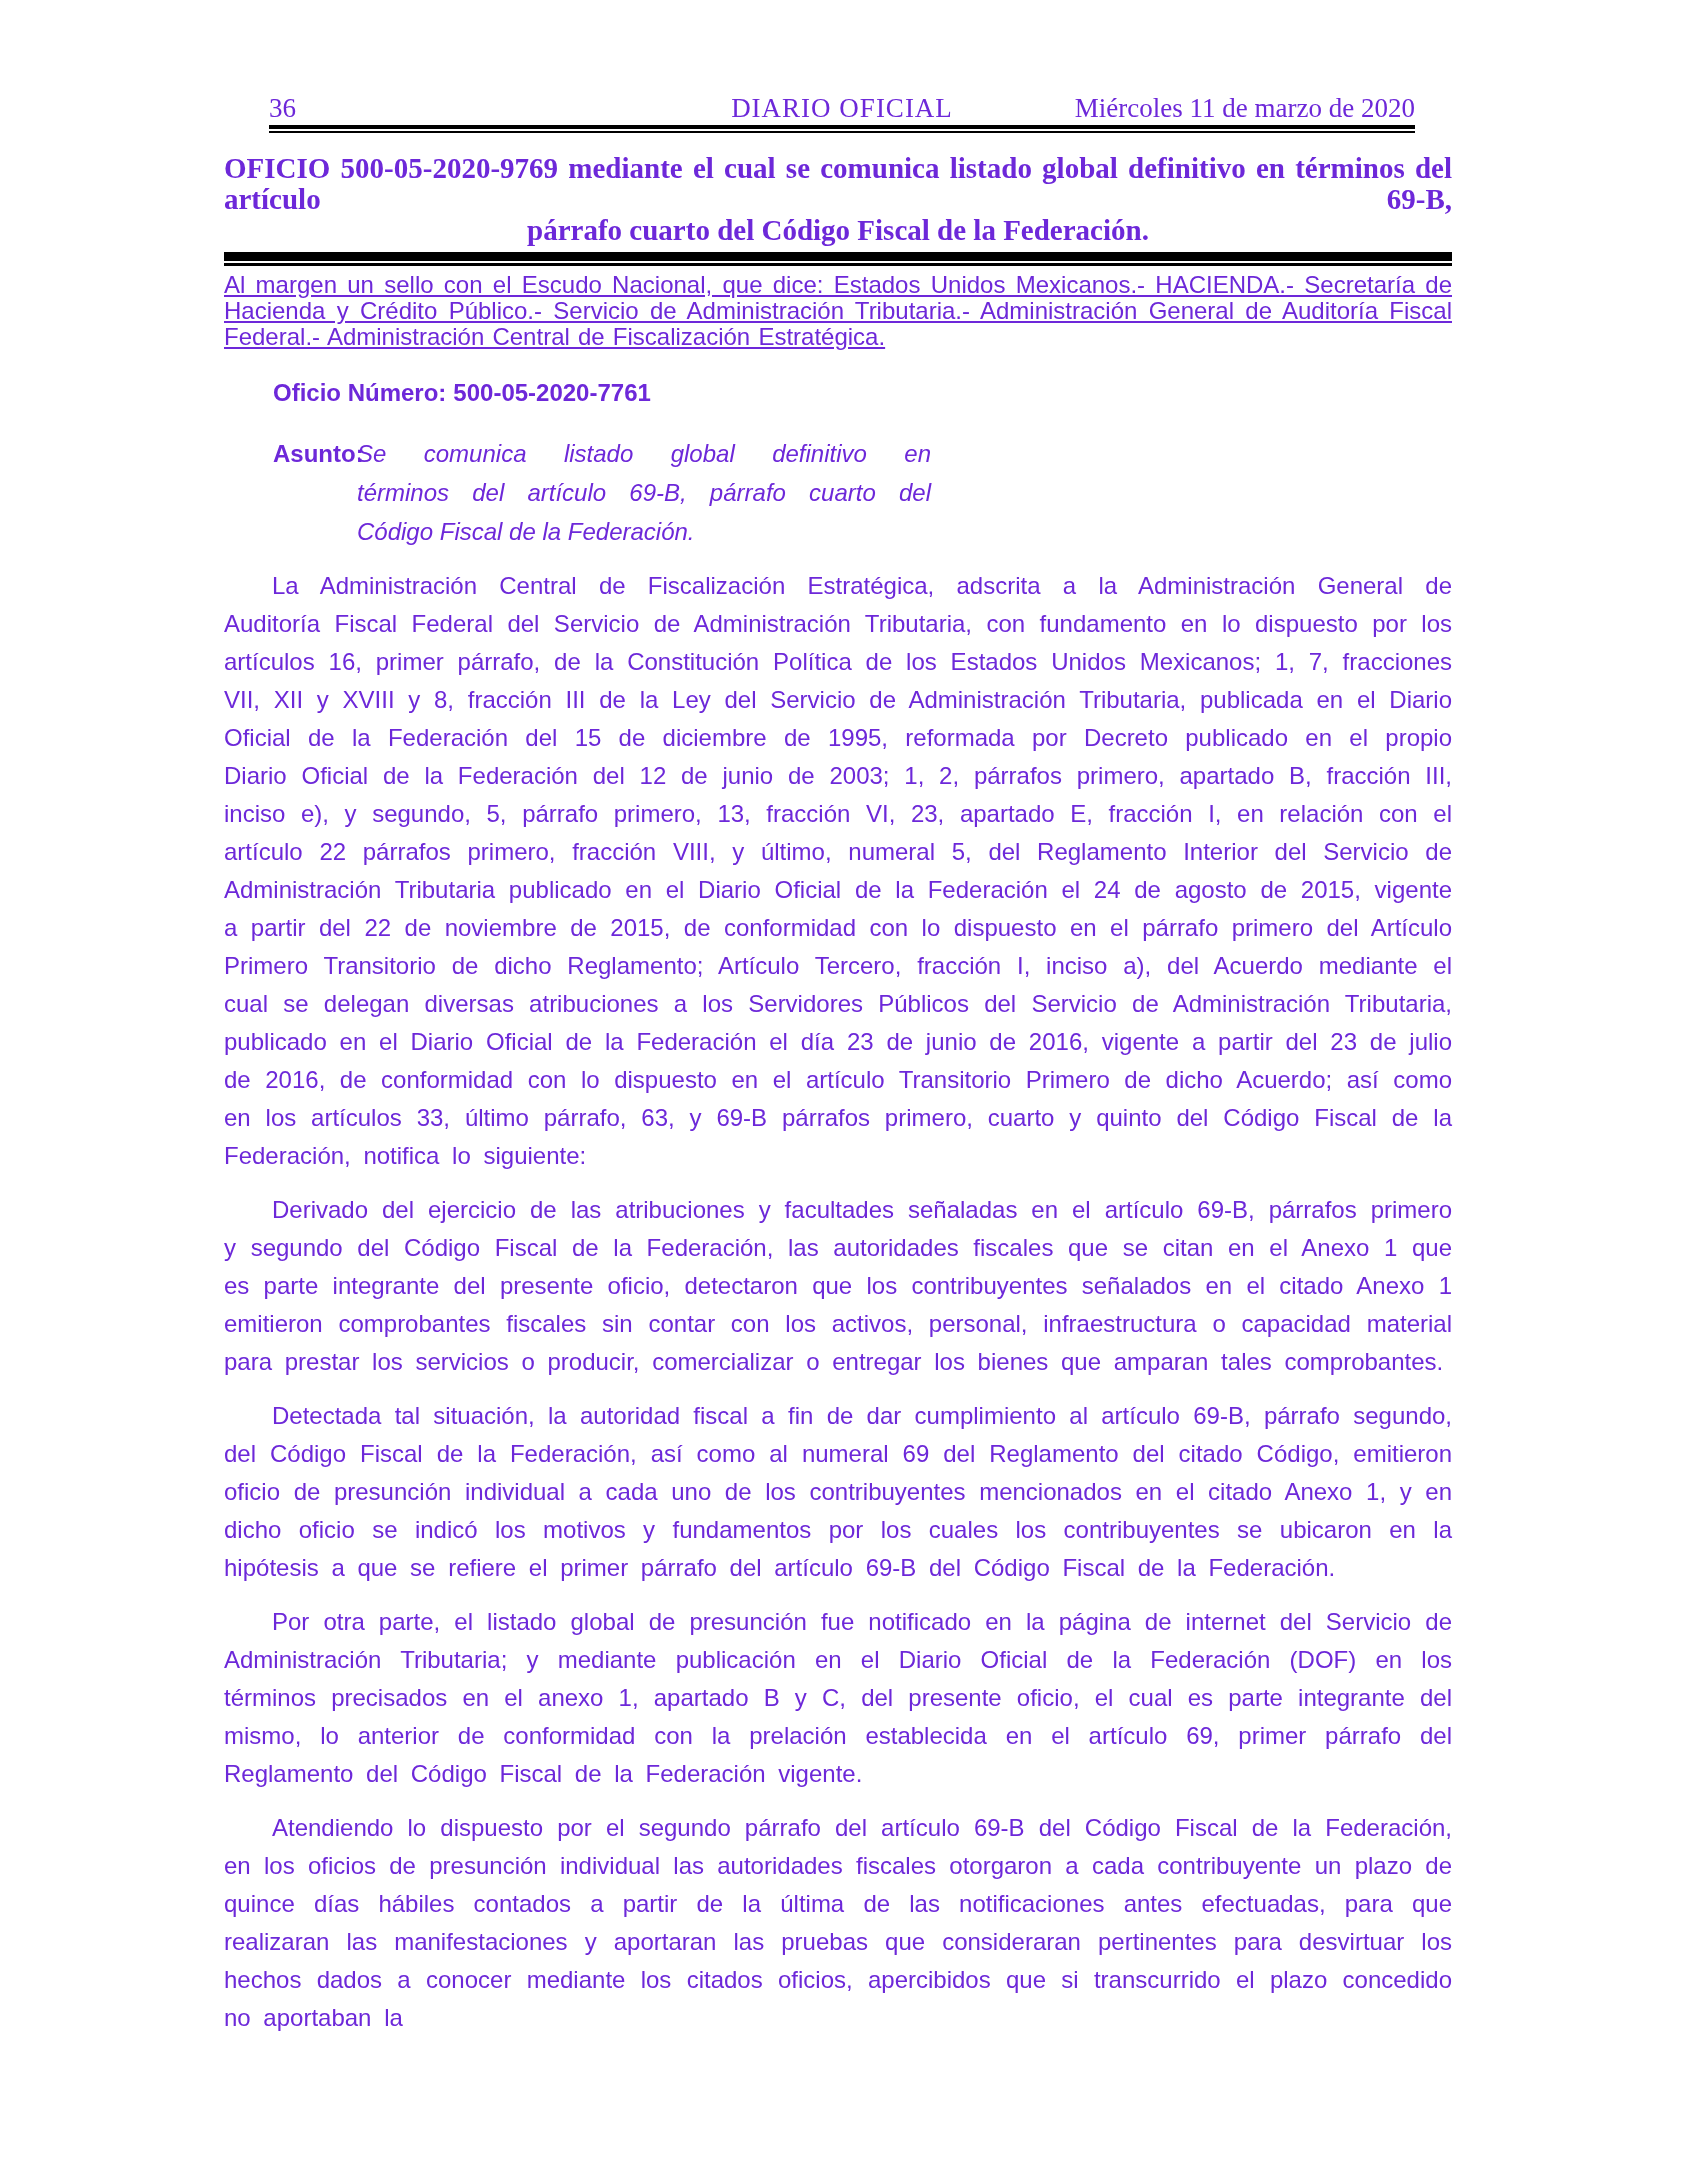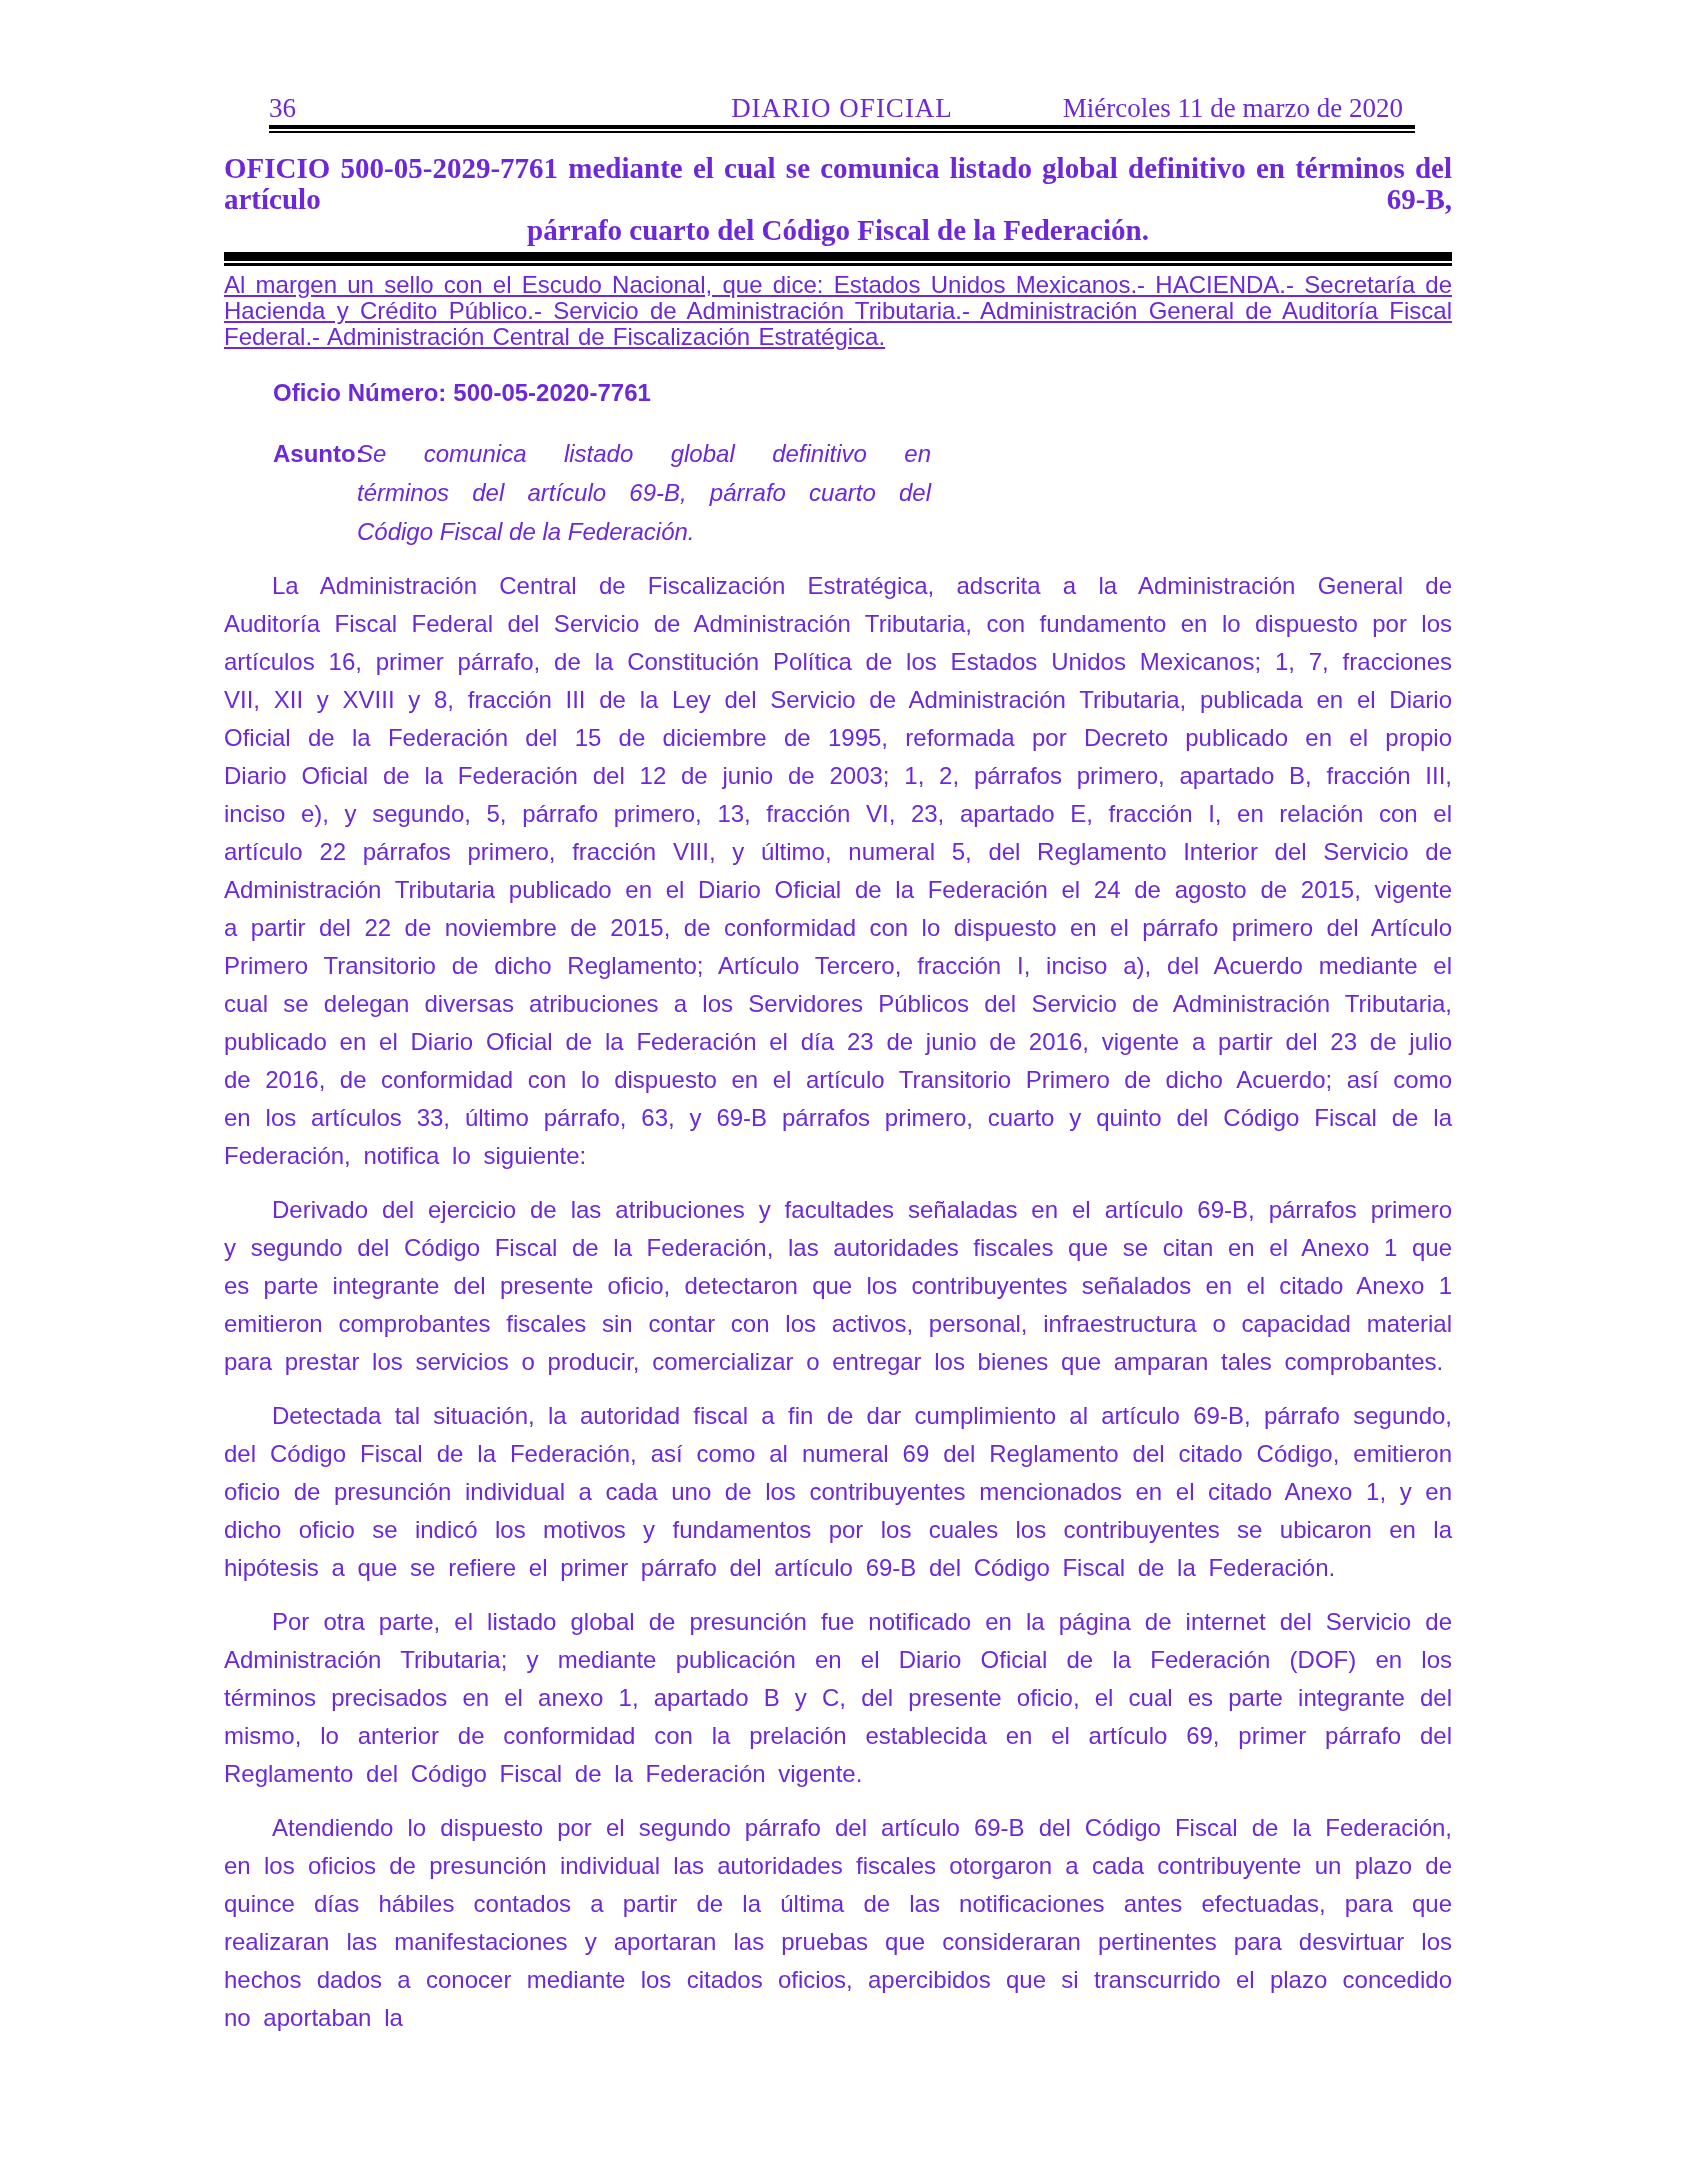--- a/index.html
+++ b/index.html
@@ -11,21 +11,21 @@
     overflow:hidden;
   }
 
   
   .header-row {
     position:absolute; top:93px; left:269px; width:1146px; height:32px;
     font-family:"Liberation Serif", serif; font-size:27px; line-height:30px;
   }
   .header-row .page-num  { position:absolute; left:0; top:0; }
   .header-row .center-t  { position:absolute; left:0; right:0; text-align:center; letter-spacing:1px; }
-  .header-row .date-t    { position:absolute; right:12px; top:0; }
+  .header-row .date-t    { position:absolute; right:0; top:0; }
   .rule-double {
     position:absolute; top:125px; left:269px; width:1146px;
     height:2px; border-top:4px solid #000; border-bottom:2px solid #000;
   }
 
   
   .doc {
     position:absolute; top:153px; left:224px; width:1228px;
     font-size:24px;
   }
@@ -71,21 +71,21 @@
   <div class="header-row">
     <span class="page-num">36</span>
     <div class="center-t">DIARIO OFICIAL</div>
     <span class="date-t">Miércoles 11 de marzo de 2020</span>
   </div>
   <div class="rule-double"></div>
 
   <div class="doc">
 
     <div class="doc-title">
-      <div class="jline">OFICIO 500-05-2029-7761 mediante el cual se comunica listado global definitivo en términos del artículo 69-B,</div>
+      <div class="jline">OFICIO 500-05-2020-9769 mediante el cual se comunica listado global definitivo en términos del artículo 69-B,</div>
       <div class="lline">párrafo cuarto del Código Fiscal de la Federación.</div>
     </div>
 
     <div class="rule-thick"></div>
 
     <p class="al-margen">Al margen un sello con el Escudo Nacional, que dice: Estados Unidos Mexicanos.- HACIENDA.- Secretaría de Hacienda y Crédito Público.- Servicio de Administración Tributaria.- Administración General de Auditoría Fiscal Federal.- Administración Central de Fiscalización Estratégica.</p>
 
     <div class="oficio-num">
       <span>Oficio Número:</span><span class="val">500-05-2020-7761</span>
     </div>

